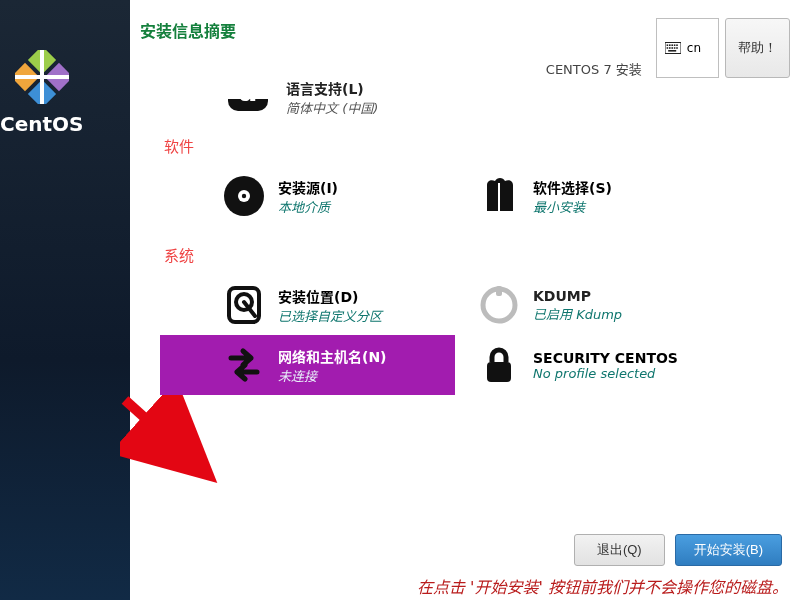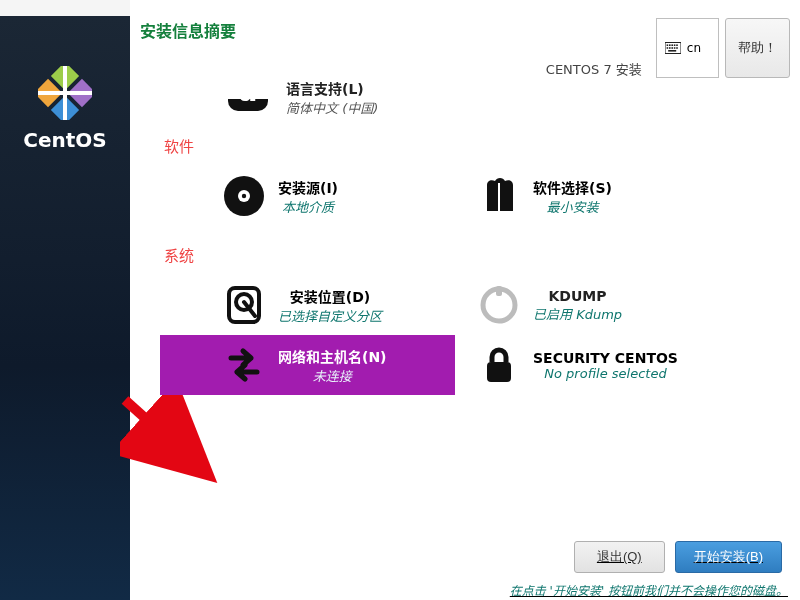--- a/index.html
+++ b/index.html
@@ -4,24 +4,24 @@
   <style>
     * { margin: 0; padding: 0; box-sizing: border-box; }
     body {
       width: 800px; height: 600px;
       font-family: "DejaVu Sans", "Noto Sans CJK SC", sans-serif;
       background: #f5f5f5;
       overflow: hidden;
       position: relative;
     }
     .sidebar {
-      position: absolute; left: 0; top: 16px; bottom: 0;
+      position: absolute; left: 0; top: 0; bottom: 0;
       width: 130px;
       background: linear-gradient(180deg, #1b2735 0%, #0e1a2b 60%, #112a45 100%);
-      display: flex; flex-direction: column; align-items: center;
+      display: flex; flex-direction: column; align-items: flex-start;
       padding-top: 50px;
     }
     .logo-wrap { text-align: center; }
     .logo-wrap svg { display: block; margin: 0 auto; }
     .brand {
       color: #fff; font-weight: 700; font-size: 20px;
       margin-top: 8px;
     }
     .main {
       position: absolute; left: 130px; right: 0; top: 0; bottom: 0;
@@ -51,21 +51,21 @@
     }
     .content {
       flex: 1 1 auto; overflow: hidden;
       padding: 0 0 2px 30px;
       position: relative;
     }
     .cat-label {
       font-size: 15px; color: #ef4444; font-weight: 400;
       margin: 18px 0 10px 4px;
     }
-    .items-row { display: flex; text-align: center; }
+    .items-row { display: flex; }
     .item {
       display: flex; align-items: center;
       width: 295px; min-height: 58px;
       padding: 4px 10px 4px 18px;
       cursor: pointer;
     }
     .item.selected { background: #a21caf; color: #fff; }
     .item .icon-slot { width: 52px; height: 52px; display: flex; align-items: center; justify-content: center; }
     .item .texts { margin-left: 8px; }
     .item .t1 { font-weight: 700; font-size: 14px; }
@@ -75,35 +75,35 @@
     .top-cut {
       display: flex; align-items: flex-end;
       padding-left: 58px;
     }
     .top-cut .icon-slot { width: 60px; height: 18px; display:flex; align-items:flex-end; justify-content:center; overflow:hidden; }
     .top-cut .texts { margin-left: 8px; }
     .top-cut .t1 { font-weight: 700; font-size: 14px; color:#222; }
     .top-cut .t2 { font-style: italic; font-size: 13px; color:#555; }
     .footer {
       position: absolute; right: 0; bottom: 0; left: 130px;
-      text-align: right; padding: 6px 8px 2px 0; text-decoration: underline;
+      text-align: right; padding: 6px 8px 2px 0;
     }
     .footer-btns { display: flex; justify-content: flex-end; gap: 10px; padding: 0 10px 8px 0; }
     .btn-quit {
       background: linear-gradient(#f2f2f2,#e2e2e2);
       border: 1px solid #b0b0b0; border-radius: 3px;
       padding: 6px 22px; font-size: 13px; color:#333; cursor:pointer;
     }
     .btn-primary {
       background: linear-gradient(#4a9ee0,#2f7dc0);
       border: 1px solid #2a6aa5; border-radius: 3px;
       padding: 6px 18px; font-size: 13px; color:#fff; cursor:pointer;
     }
     .hint {
-      font-style: italic; font-size: 12px; color: #0f766e;
+      font-style: italic; font-size: 16px; color: #b91c1c;
       padding-right: 4px; white-space: nowrap;
     }
     
     .arrow {
       position: absolute;
       left: 120px; top: 395px;
       pointer-events: none;
     }
   </style>
 </head>

